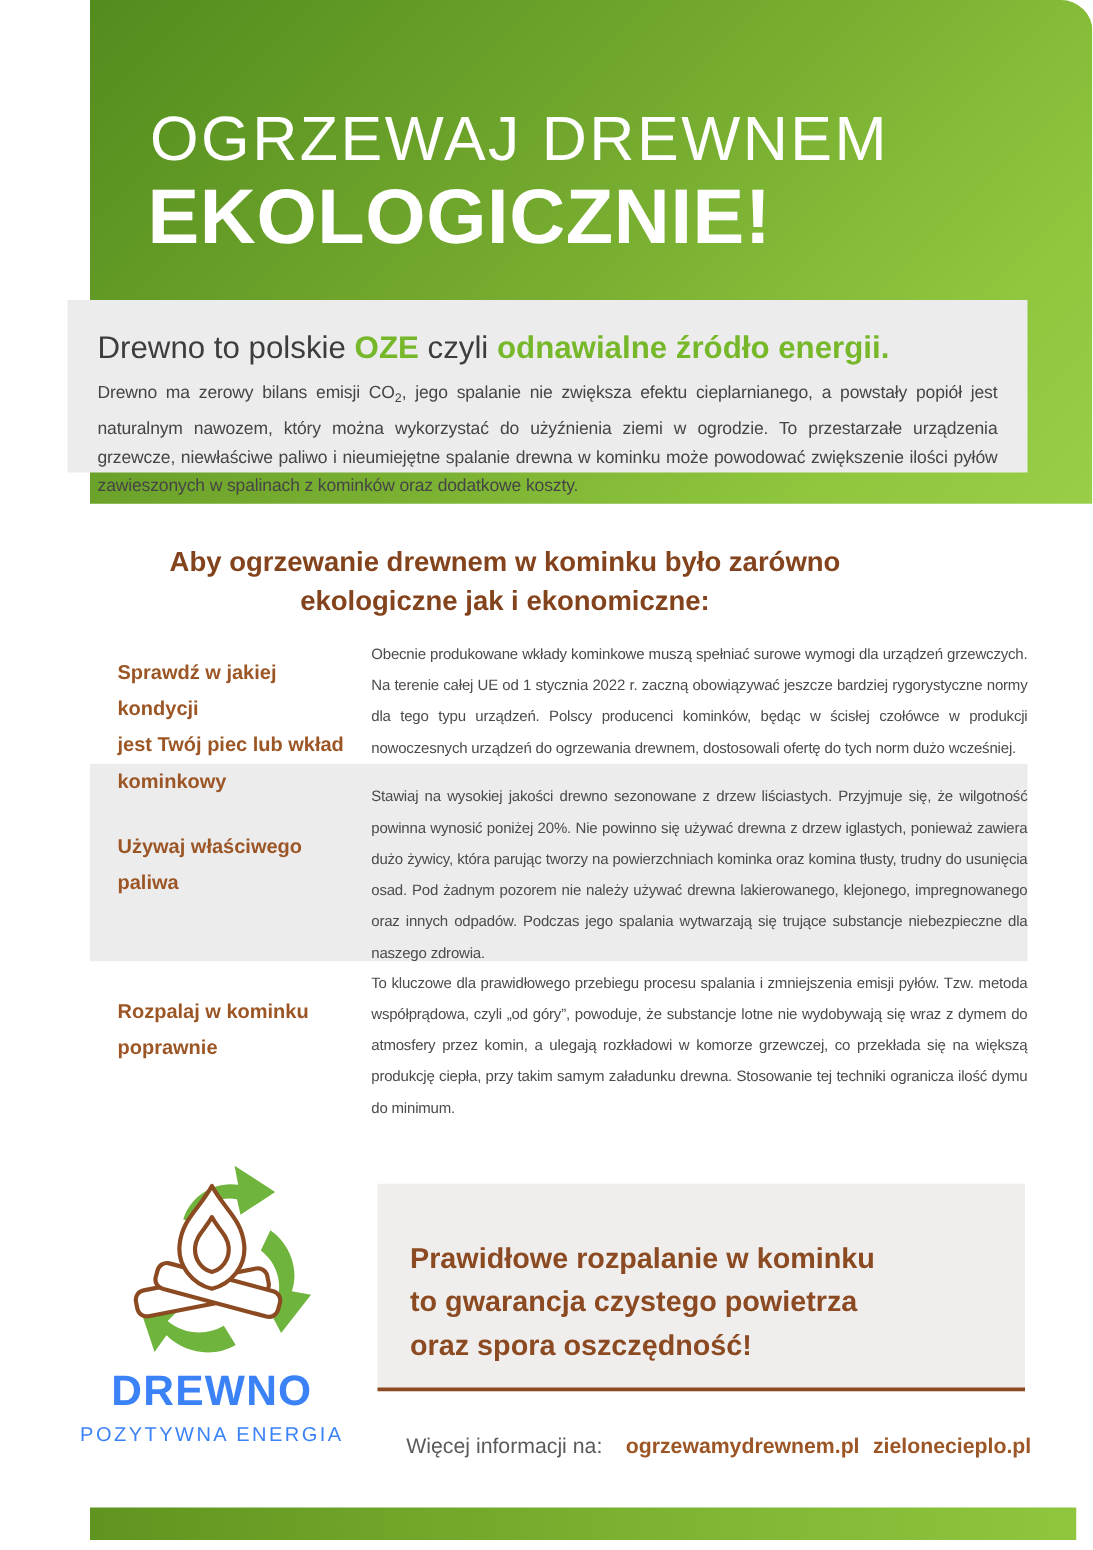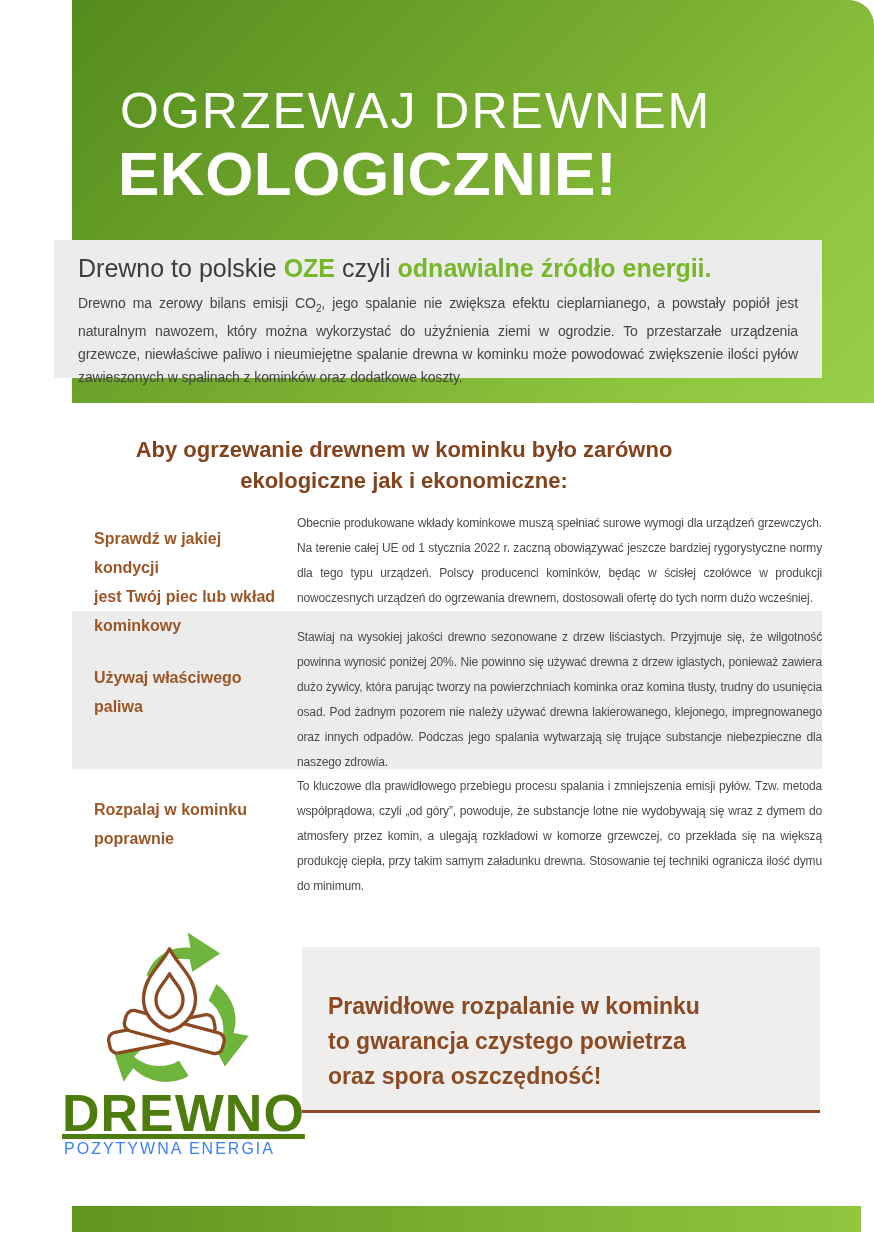--- a/index.html
+++ b/index.html
@@ -16,21 +16,21 @@
     position:absolute;left:48px;top:82px;color:#ffffff;
     font-size:50px;font-weight:300;letter-spacing:2px;white-space:nowrap;
   }
   .hero-l2{
     position:absolute;left:46px;top:138px;color:#ffffff;
     font-size:62px;font-weight:800;letter-spacing:0.5px;white-space:nowrap;
   }
   
   .intro{
     position:absolute;left:54px;top:240px;width:768px;height:138px;
-    background:#ececec;box-sizing:border-box;padding:14px 24px 0 24px;
+    background:#ececec;box-sizing:border-box;padding:24px 24px 0 24px;
   }
   .intro-title{font-size:25px;color:#3d3d3d;margin-bottom:9px;white-space:nowrap;}
   .intro-title .accent{color:#76b82a;font-weight:800;}
   .intro-body{
     margin:0;font-size:14px;line-height:23px;color:#454545;text-align:justify;
     letter-spacing:-0.1px;
   }
   .intro-body sub{font-size:10px;}
   
   .section-heading{
@@ -46,21 +46,21 @@
     position:absolute;left:297px;width:525px;
     font-size:12px;line-height:25px;color:#4b4b4b;text-align:justify;letter-spacing:-0.15px;
   }
   .r1-label{top:524px;} .r1-text{top:511px;}
   .r2-label{top:663px;} .r2-text{top:625px;}
   .r3-label{top:795px;} .r3-text{top:774px;}
   
   .logo{position:absolute;left:62px;top:924px;width:215px;text-align:center;}
   .logo svg{display:block;margin:0 auto -6px auto;}
   .logo-name{
-    font-size:52px;font-weight:800;color:#4d7c0f;letter-spacing:1px;line-height:46px;text-decoration:underline;
+    font-size:34px;font-weight:800;color:#3b82f6;letter-spacing:1px;line-height:46px;
   }
   .logo-tagline{
     margin-top:4px;font-size:16px;color:#3b82f6;letter-spacing:2px;white-space:nowrap;
   }
   
   .callout{
     position:absolute;left:302px;top:947px;width:518px;height:166px;
     background:#efeeec;border-bottom:3px solid #8b4a21;box-sizing:border-box;
     padding:42px 0 17px 26px;
   }
@@ -131,16 +131,21 @@
     <div class="logo-name">DREWNO</div>
     <div class="logo-tagline">POZYTYWNA ENERGIA</div>
   </div>
 
   <div class="callout">
     <div class="callout-text">Prawidłowe rozpalanie w kominku
 to gwarancja czystego powietrza
 oraz spora oszczędność!</div>
   </div>
 
+  <div class="info-line">
+    <span class="info-label">Więcej informacji na:</span>
+    <span class="info-link">ogrzewamydrewnem.pl</span>
+    <span class="info-link">zielonecieplo.pl</span>
+  </div>
 
   <div class="footer-bar"></div>
 
 </div>
 
 </body></html>

